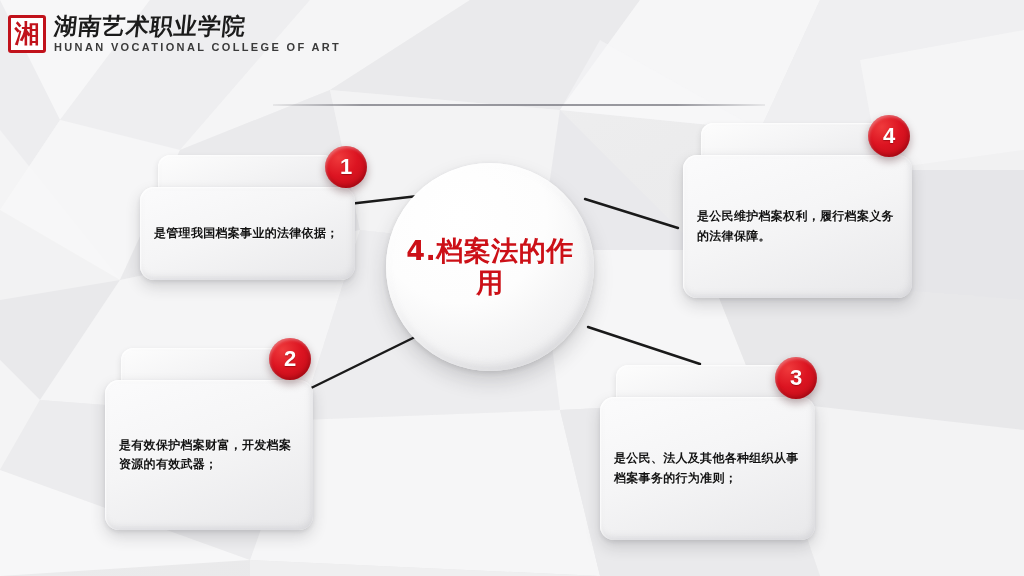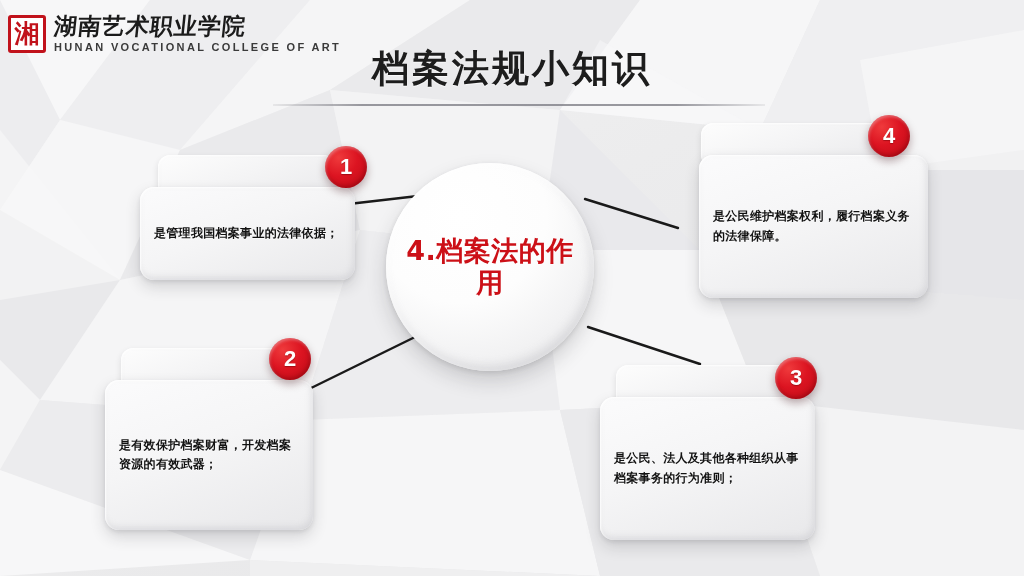--- a/index.html
+++ b/index.html
@@ -165,21 +165,20 @@
   <div class="logo-wrap">
     <div class="seal">
       <span class="seal-glyph">湘</span>
     </div>
     <div class="logo-text">
       <div class="logo-cn">湖南艺术职业学院</div>
       <div class="logo-en">HUNAN VOCATIONAL COLLEGE OF ART</div>
     </div>
   </div>
 
-  <div class="page-title">档案法规小知识</div>
   <div class="title-rule"></div>
 
   <svg id="connectors" viewBox="0 0 1024 576">
     <g stroke="#1a1a1a" stroke-width="2.4" stroke-linecap="round" fill="none">
       <line x1="340" y1="205" x2="418" y2="196"></line>
       <line x1="303" y1="392" x2="415" y2="337"></line>
       <line x1="700" y1="364" x2="588" y2="327"></line>
       <line x1="678" y1="228" x2="585" y2="199"></line>
     </g>
   </svg>
@@ -207,19 +206,19 @@
   <div class="callout" style="left:600px;top:365px;width:215px;height:175px;">
     <div class="cap" style="left:16px;top:0;width:176px;"></div>
     <div class="body" style="left:0;top:32px;width:215px;height:143px;padding:16px 14px;">
       <div class="text">是公民、法人及其他各种组织从事档案事务的行为准则；</div>
     </div>
     <div class="badge" style="left:175px;top:-8px;">3</div>
   </div>
 
   <div class="callout" style="left:683px;top:123px;width:229px;height:175px;">
     <div class="cap" style="left:18px;top:0;width:186px;"></div>
-    <div class="body" style="left:0;top:32px;width:229px;height:143px;padding:0 14px;margin-left:16px;">
+    <div class="body" style="left:0;top:32px;width:229px;height:143px;padding:0 14px;">
       <div class="text">是公民维护档案权利，履行档案义务的法律保障。</div>
     </div>
     <div class="badge" style="left:185px;top:-8px;">4</div>
   </div>
 
 </div>
 
 </body></html>

